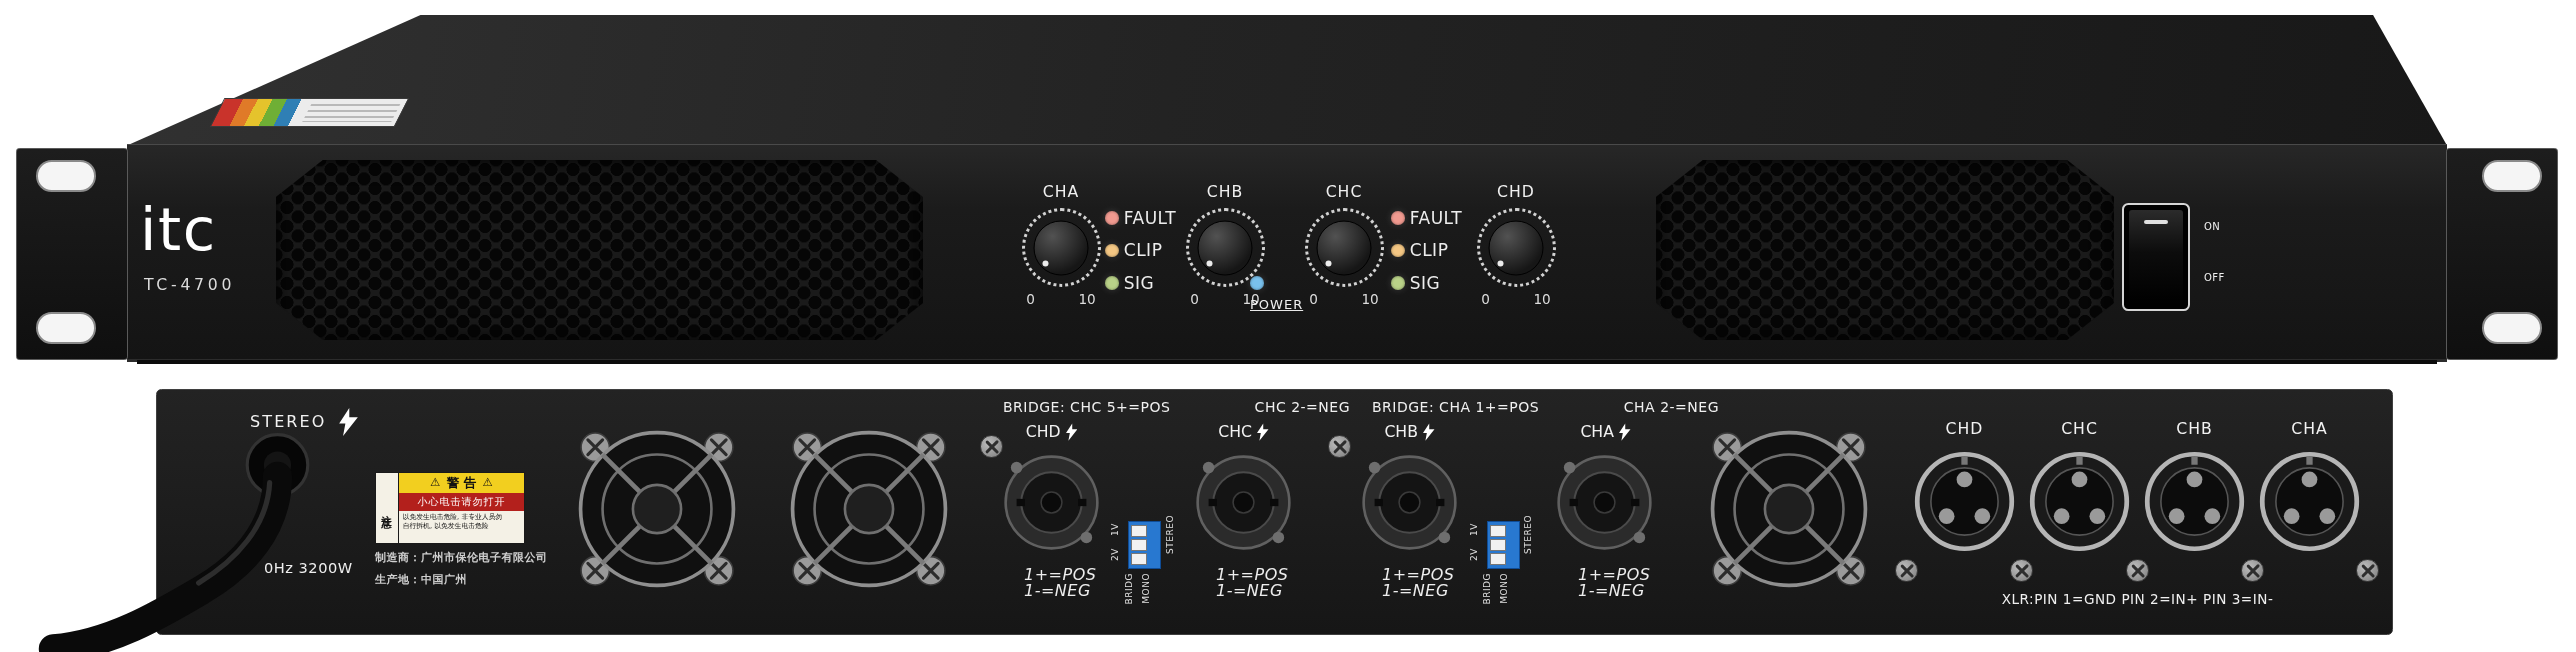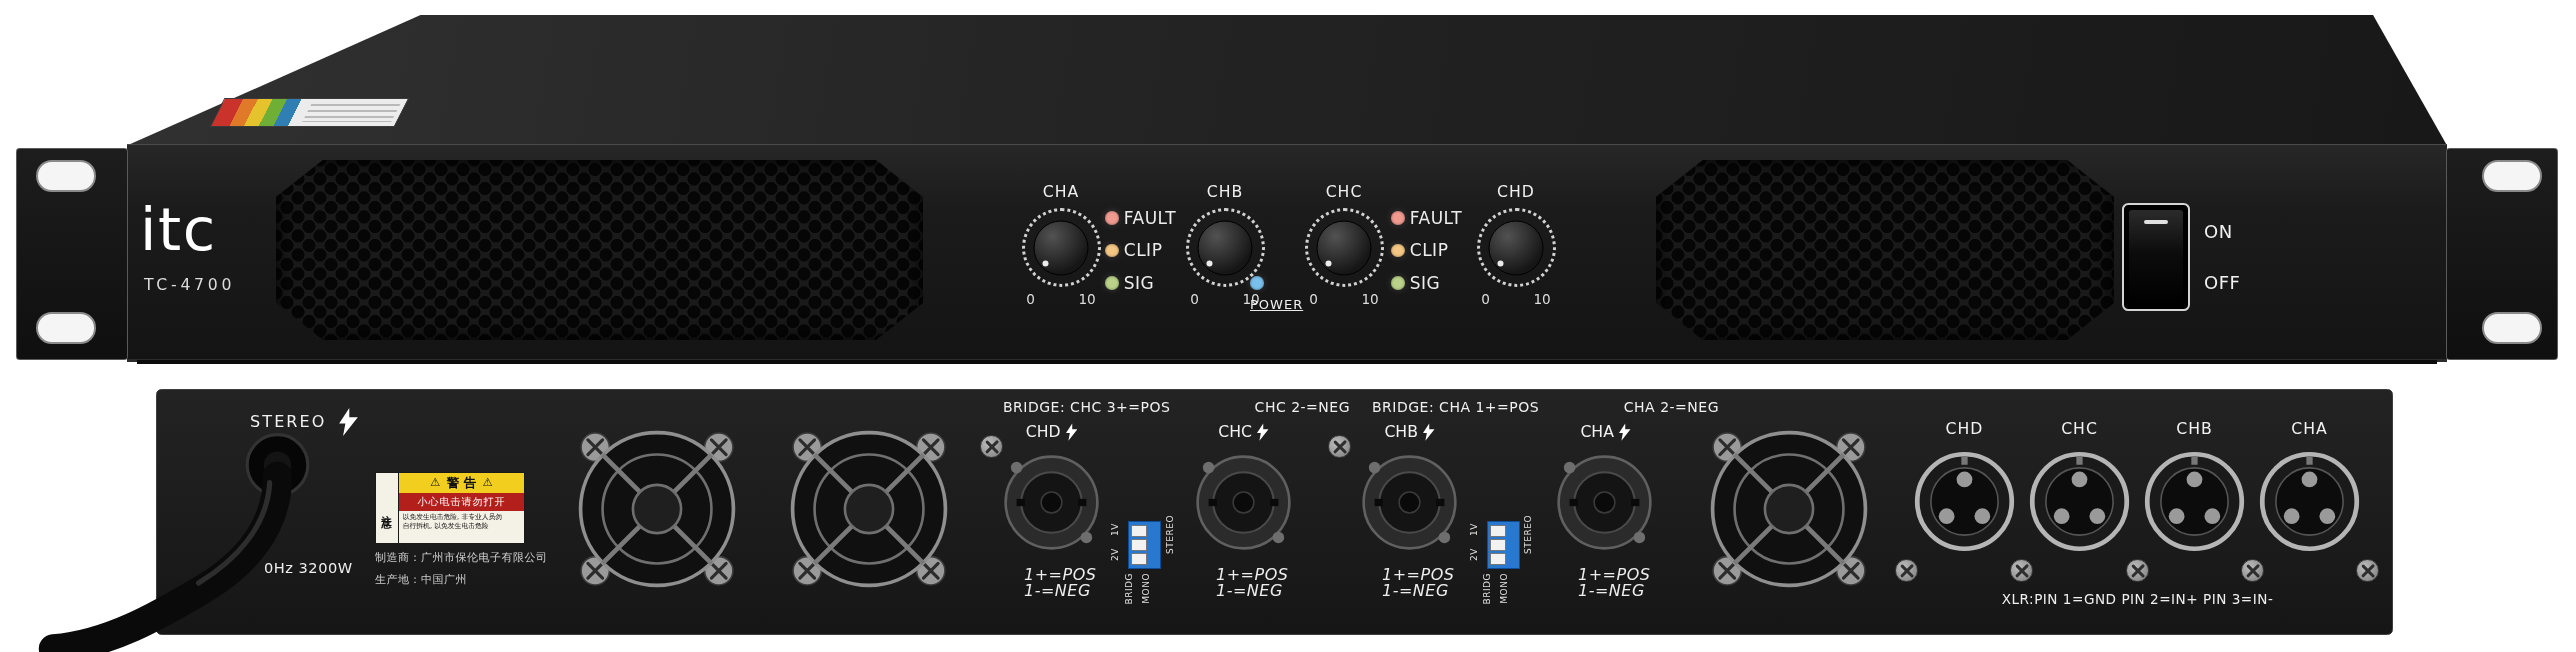--- a/index.html
+++ b/index.html
@@ -73,31 +73,31 @@
   .led-sig{background:#b9d188;}
   .led-power{background:#79c0ec;}
   .led-label{font-size:17px;letter-spacing:0.5px;color:#ededed;}
 
   .power-switch{
     left:2122px;top:203px;width:64px;height:104px;
     border:2.6px solid #d5d5d5;border-radius:6.3px;background:#000;
   }
   .rocker{position:absolute;inset:5.2px;background:linear-gradient(#2b2b2b,#0c0c0c 45%,#000);border-radius:3.1px;}
   .rocker-bar{position:absolute;left:50%;top:9.4px;transform:translateX(-50%);width:24px;height:4.2px;background:#e0e0e0;border-radius:2.1px;}
-  .sw-label{font-size:18px;color:#f0f0f0;letter-spacing:0.5px;}
+  .sw-label{font-size:10px;color:#f0f0f0;letter-spacing:0.5px;}
 
   
   .rear-panel{
     left:156px;top:389px;width:2235px;height:244px;
     background:linear-gradient(#232323,#161616);
     border:1px solid #3f3f3f;border-radius:5.2px;
   }
   .caution{left:250px;top:412px;font-size:16px;letter-spacing:2.1px;color:#f2f2f2;}
   .rating{left:264px;top:559px;font-size:14.6px;color:#efefef;letter-spacing:0.5px;}
-  .mfr{font-size:11px;color:#cfcfcf;letter-spacing:0.5px;}
+  .mfr{font-size:11px;color:#cfcfcf;letter-spacing:0.5px;font-weight:bold;}
 
   .warn-sticker{left:375px;top:472px;width:150px;height:72px;display:flex;background:#f4f1e6;border:1.6px solid #1a1a1a;color:#111;box-sizing:border-box;}
   .warn-side{width:22px;border-right:1px solid #1a1a1a;display:flex;align-items:center;justify-content:center;writing-mode:vertical-rl;font-size:10.5px;font-weight:700;letter-spacing:2.1px;}
   .warn-main{flex:1;display:flex;flex-direction:column;}
   .warn-head{height:20px;background:#f2cf1f;display:flex;align-items:center;justify-content:center;gap:6.3px;font-size:12.6px;font-weight:700;}
   .warn-tri{font-size:11.5px;line-height:1;}
   .warn-red{height:18px;background:#b3201c;color:#fff;display:flex;align-items:center;justify-content:center;font-size:10px;letter-spacing:1px;}
   .warn-notes{flex:1;padding:2.1px 3.7px;font-size:6.8px;line-height:1.35;}
 
   .screw-sm{position:absolute;width:23px;height:23px;border-radius:50%;
@@ -312,21 +312,21 @@
       <path d="M274 274 L302 302 M302 274 L274 302"></path>
   </g>
   <circle cx="170" cy="170" r="146" fill="#101010" stroke="#8f8f8f" stroke-width="7"></circle>
   <circle cx="170" cy="170" r="104" fill="none" stroke="#6f6f6f" stroke-width="5"></circle>
   <path d="M66 66 Q170 170 274 274" stroke="#7a7a7a" stroke-width="9" fill="none"></path>
   <path d="M274 66 Q170 170 66 274" stroke="#7a7a7a" stroke-width="9" fill="none"></path>
   <circle cx="170" cy="170" r="46" fill="#1f1f1f" stroke="#6f6f6f" stroke-width="5"></circle>
 </svg>
 
 <div class="abs bridge-row" style="left:1003px;top:399px;">
-  <span>BRIDGE: CHC 3+=POS</span>
+  <span>BRIDGE: CHC 5+=POS</span>
   <span>CHC 2-=NEG</span>
 </div>
 <div class="abs spk-ch" style="left:1007px;top:422px;">
   <span>CHD</span>
   <svg width="11.5" height="18" viewBox="0 0 24 36">
       <polygon points="13,0 0,20 8,20 5,36 24,12 13,12" fill="#ffffff"></polygon>
     </svg>
 </div>
 <div class="abs spk-ch" style="left:1199px;top:422px;">
   <span>CHC</span>

